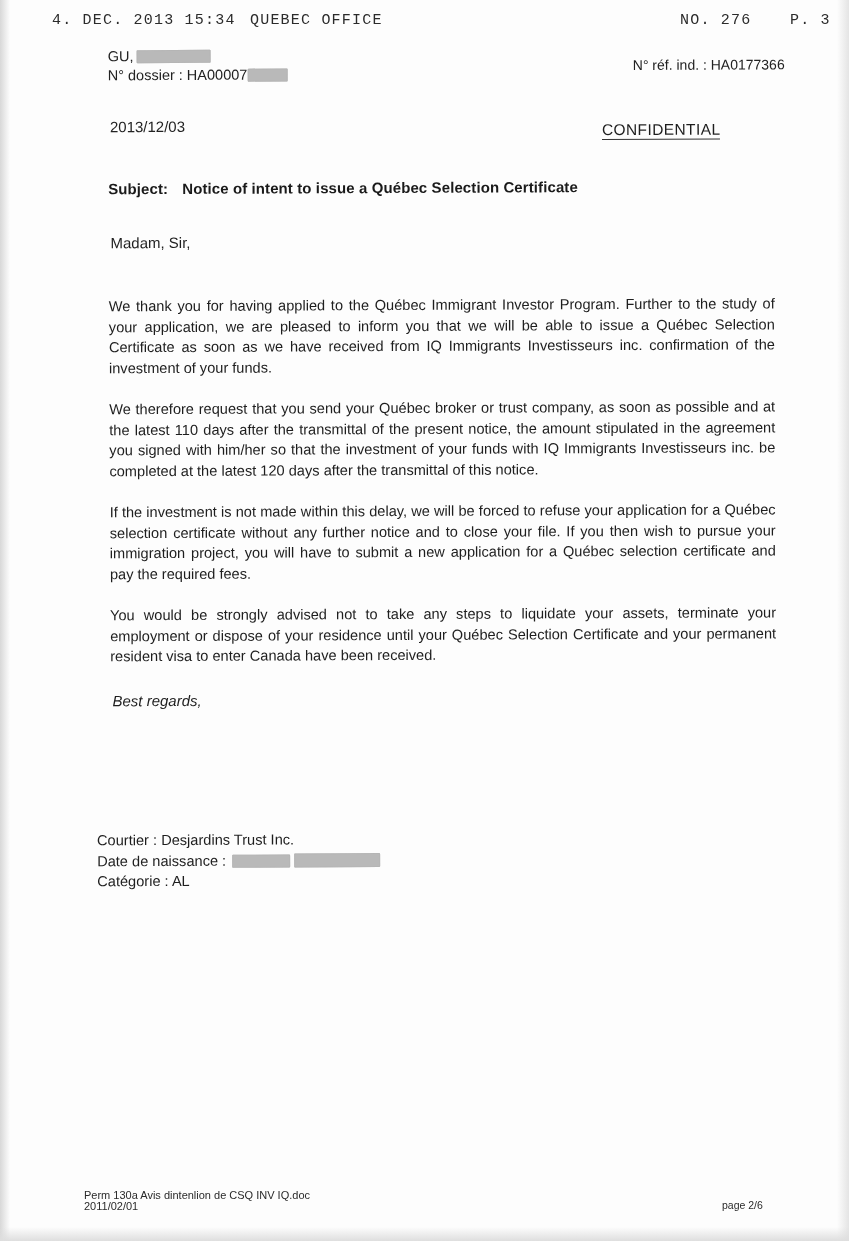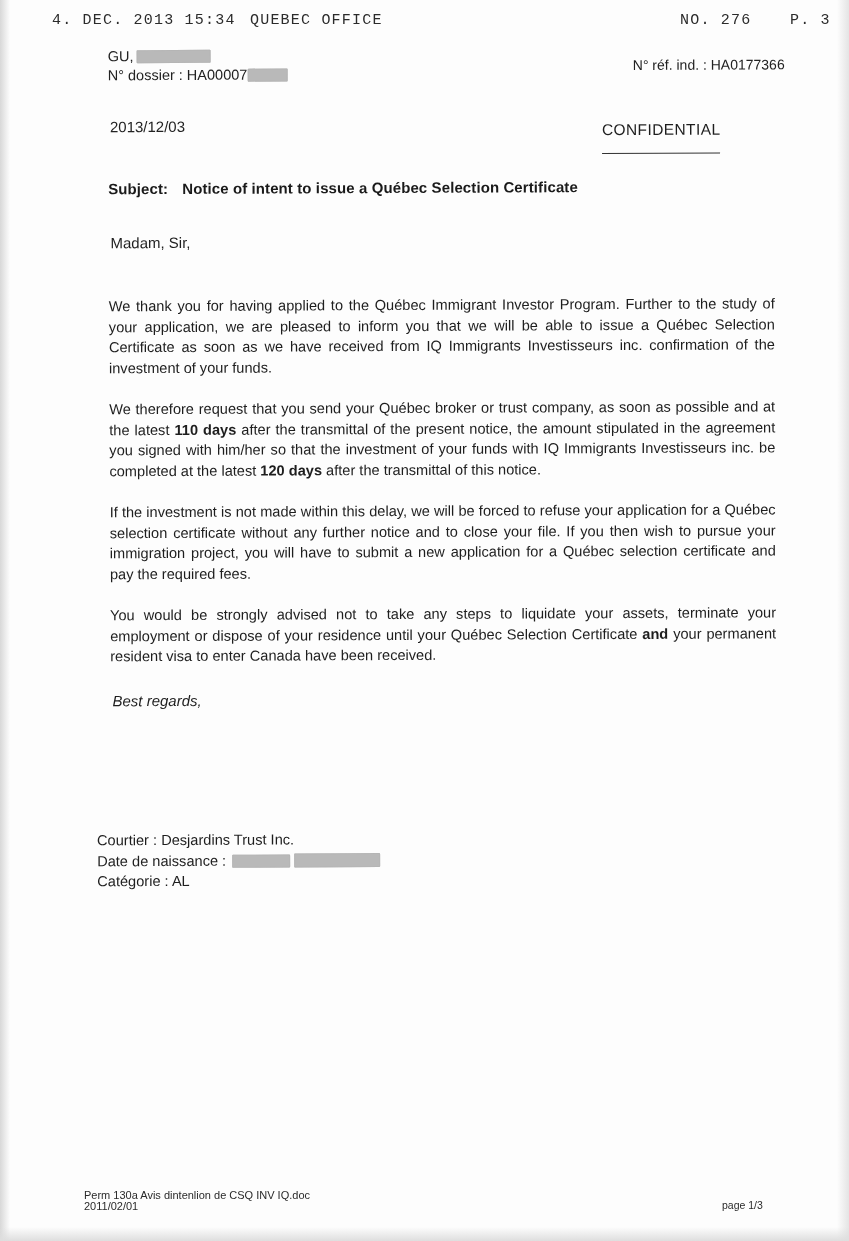--- a/index.html
+++ b/index.html
@@ -129,21 +129,21 @@
   }
 
   .confidential {
     position: absolute;
     left: 604px;
     top: 122px;
     font-size: 15.5px;
     letter-spacing: 0.4px;
     color: #1e1e1e;
     border-bottom: 1px solid #333;
-    padding-bottom: 14px;
+    padding-bottom: 0;
   }
 
   .subject {
     position: absolute;
     left: 110px;
     top: 179px;
     font-size: 15px;
     font-weight: bold;
     color: #1a1a1a;
     letter-spacing: 0.1px;
@@ -168,21 +168,21 @@
     width: 666px;
   }
   .body p {
     margin: 0 0 21px 0;
     font-size: 14.6px;
     line-height: 20.5px;
     text-align: justify;
     color: #1e1e1e;
   }
   .body p b {
-    font-weight: bold;
+    font-weight: normal;
   }
 
   .best-regards {
     position: absolute;
     left: 112px;
     top: 691px;
     font-size: 15px;
     color: #1e1e1e;
     font-style: italic;
   }
@@ -278,15 +278,15 @@
       </div>
       <div class="line">Catégorie : AL</div>
     </div>
 
   </div>
 
   <div class="doc-footer-left">
     <div>Perm 130a Avis dintenlion de CSQ INV IQ.doc</div>
     <div>2011/02/01</div>
   </div>
-  <div class="doc-footer-right">page 1/3</div>
+  <div class="doc-footer-right">page 2/6</div>
 
 </div>
 
 </body></html>

